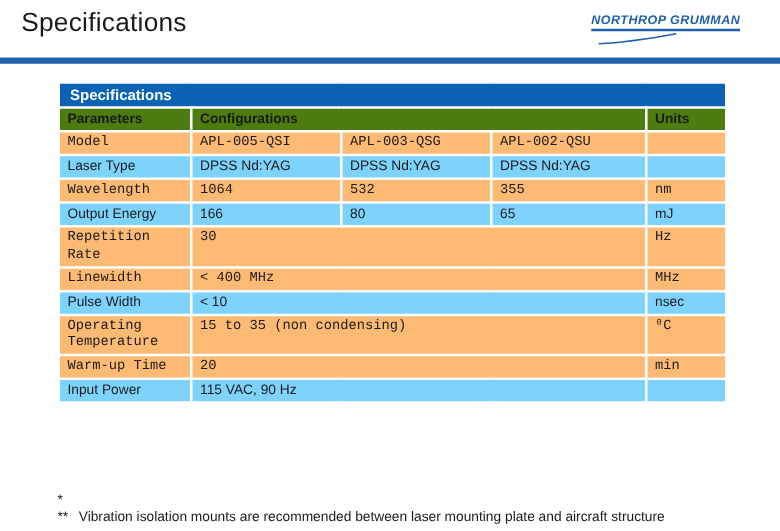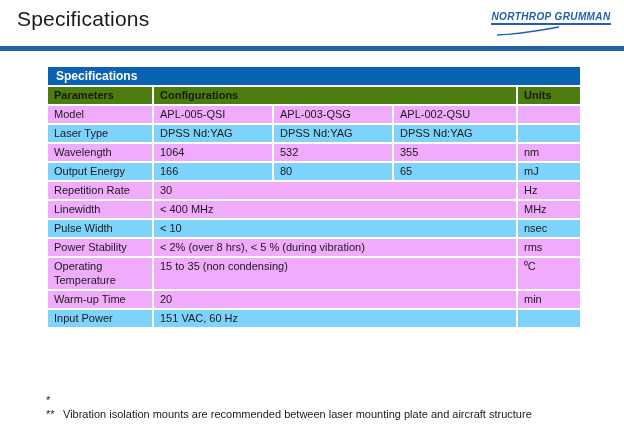--- a/index.html
+++ b/index.html
@@ -1,32 +1,32 @@
 <!DOCTYPE html>
 <html><head>
 <meta charset="utf-8">
 <style>
   * { margin:0; padding:0; box-sizing:border-box; }
   html,body { background:#ffffff; }
   body { width:624px; height:425px; font-family:"Liberation Sans", sans-serif; position:relative; overflow:hidden; }
 
   .page-title { position:absolute; left:17px; top:7px; font-size:21px; color:#1a1a1a; letter-spacing:0.2px; }
 
-  .logo { position:absolute; top:6px; right:13px; width:120px; text-align:center; }
+  .logo { position:absolute; top:6px; right:31px; width:120px; text-align:left; }
   .logo-text { display:inline-block; color:#1f5fad; font-weight:bold; font-style:italic; font-size:10px; letter-spacing:0.4px; white-space:nowrap; border-bottom:2px solid #1f5fad; padding-bottom:1px; }
   .logo-swoosh { display:block; margin-top:0; }
 
   .title-rule { position:absolute; left:0; top:46px; width:624px; height:5px; background:#2160ab; }
 
   .table-wrap { position:absolute; left:46px; top:65px; width:534px; }
   table { width:534px; border-collapse:collapse; table-layout:fixed; font-size:11px; color:#1a1a1a; }
   td, th { border:2px solid #ffffff; padding:2px 6px 1px 6px; vertical-align:top; font-weight:normal; text-align:left; height:19px; line-height:1.25; }
   .bar-cell { background:#0a62b2; color:#ffffff; font-weight:bold; font-size:12px; text-align:left; padding-left:8px; height:20px; }
   .head-row td { background:#4d7c0f; font-weight:bold; }
-  tr.light td { background:#f0abfc; }
+  tr.light td { background:#fdba74;font-family:Liberation Mono, monospace; }
   tr.dark td { background:#7dd3fc; }
   td.param { text-align:left; }
 
   .footnotes { position:absolute; left:46px; top:393px; width:560px; font-size:11px; color:#1a1a1a; line-height:1.3; }
   .fn-line { display:flex; }
   .fn-marker { width:17px; flex:0 0 17px; }
 </style>
 </head>
 <body>
 
@@ -98,37 +98,32 @@
         <td class="param">Linewidth</td>
         <td colspan="3">&lt; 400 MHz</td>
         <td>MHz</td>
       </tr>
       <tr class="dark">
         <td class="param">Pulse Width</td>
         <td colspan="3">&lt; 10</td>
         <td>nsec</td>
       </tr>
       <tr class="light">
-        <td class="param">Power Stability</td>
-        <td colspan="3">&lt; 2% (over 8 hrs), &lt; 5 % (during vibration)</td>
-        <td>rms</td>
-      </tr>
-      <tr class="light">
         <td class="param">Operating Temperature</td>
         <td colspan="3">15 to 35 (non condensing)</td>
         <td>⁰C</td>
       </tr>
       <tr class="light">
         <td class="param">Warm-up Time</td>
         <td colspan="3">20</td>
         <td>min</td>
       </tr>
       <tr class="dark">
         <td class="param">Input Power</td>
-        <td colspan="3">151 VAC, 60 Hz</td>
+        <td colspan="3">115 VAC, 90 Hz</td>
         <td></td>
       </tr>
     </tbody>
   </table>
 </div>
 
 <div class="footnotes">
   <div class="fn-line">
     <span class="fn-marker">*</span>
   </div>

